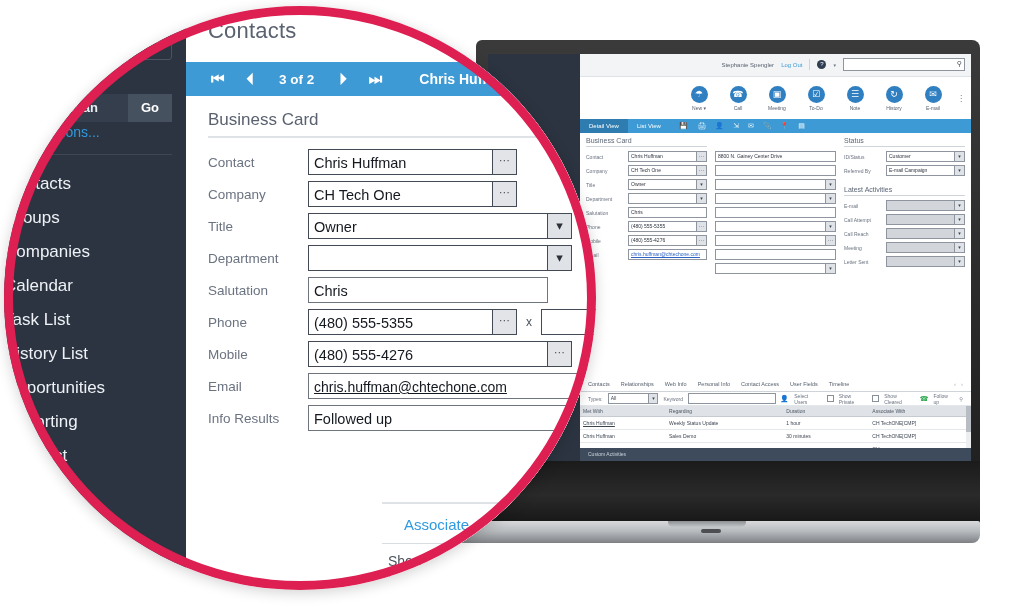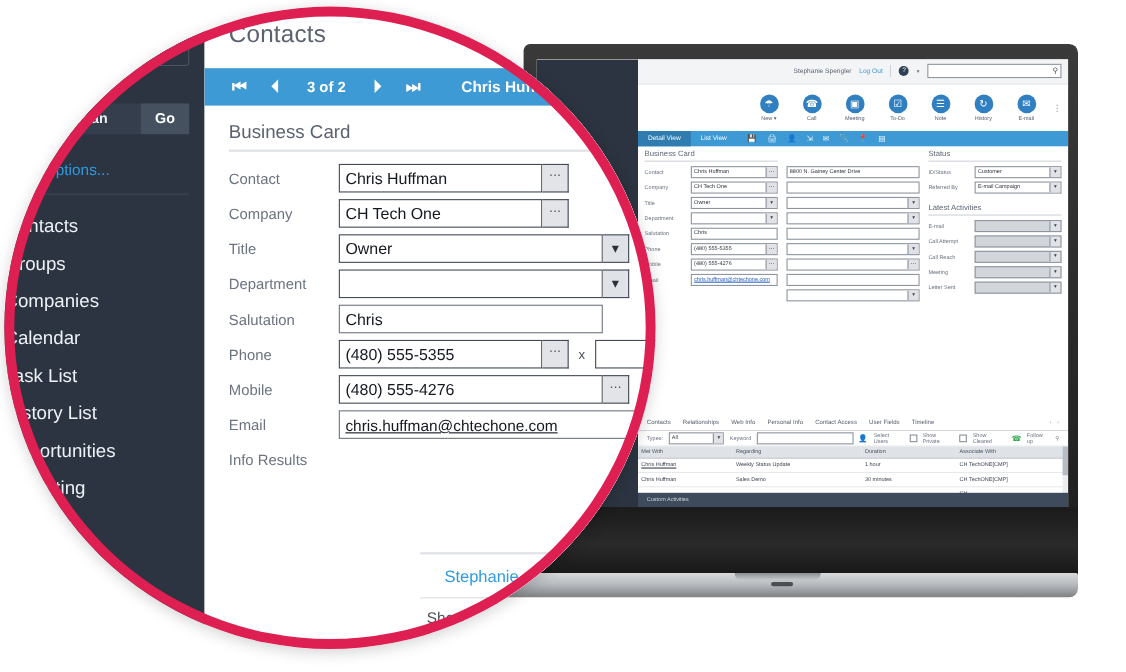--- a/index.html
+++ b/index.html
@@ -119,21 +119,21 @@
 
   .z-side-lab{font-size:12px;color:#c3c9d2;margin:10px 0 4px 14px;}
   .z-side-sel{margin:0 14px 0 14px;height:30px;border:1px solid #4a5463;border-radius:3px;
               position:relative;background:#2b3440;}
   .z-side-sel .cv{position:absolute;right:9px;top:5px;color:#e5e9ee;font-size:15px;}
   .z-side-row{margin:10px 14px 0 14px;display:flex;height:28px;}
   .z-side-in{flex:1;background:#343e4c;color:#e9edf2;font-size:13px;font-weight:bold;
              line-height:28px;padding-left:8px;}
   .z-side-go{width:44px;background:#46515f;color:#fff;font-size:13px;font-weight:bold;
              text-align:center;line-height:28px;}
-  .z-more{margin:24px 0 0 14px;color:#2f9ae0;font-size:14px;}
+  .z-more{margin:2px 0 0 14px;color:#2f9ae0;font-size:14px;}
   .z-hr{margin:14px 14px 0 10px;border-top:1px solid #3d4756;}
   .z-nav{margin-top:12px;}
   .z-nav div{color:#eef1f5;font-size:17px;padding:7px 0 7px 14px;}
 
   .z-title{font-size:22px;color:#5a6270;padding:18px 0 0 22px;letter-spacing:.2px;}
   .z-navbar{margin-top:18px;height:34px;background:#3d9ad4;display:flex;align-items:center;
             color:#fff;font-size:14px;font-weight:bold;padding-left:14px;gap:0;}
   .z-navbar .nb{padding:0 11px;font-size:15px;}
   .z-navbar .pg{padding:0 14px;font-size:13.5px;}
   .z-navbar .nm{margin-left:26px;font-size:14px;}
@@ -512,26 +512,27 @@
               <span class="z-lab">Mobile</span>
               <span class="z-in wide">(480) 555-4276</span>
               <span class="z-btn">⋯</span>
             </div>
             <div class="z-row">
               <span class="z-lab">Email</span>
               <span class="z-in thin email">chris.huffman@chtechone.com</span>
             </div>
             <div class="z-row">
               <span class="z-lab">Info Results</span>
+              <span class="z-in thin last">Followed up</span>
             </div>
           </div>
 
           <div class="z-bottom">
             <div class="z-btabs">
-              <div class="act">Stephanie</div>
+              <div class="act">Associate</div>
               <div>Opportunities</div>
 
             </div>
             <div class="z-sep"></div>
             <div class="z-bfilter">
               <span class="l">Show For:</span>
               <span class="z-bsel">
                 All<span class="sq">↕</span>
               </span>
               <span class="l">Dates:</span>

